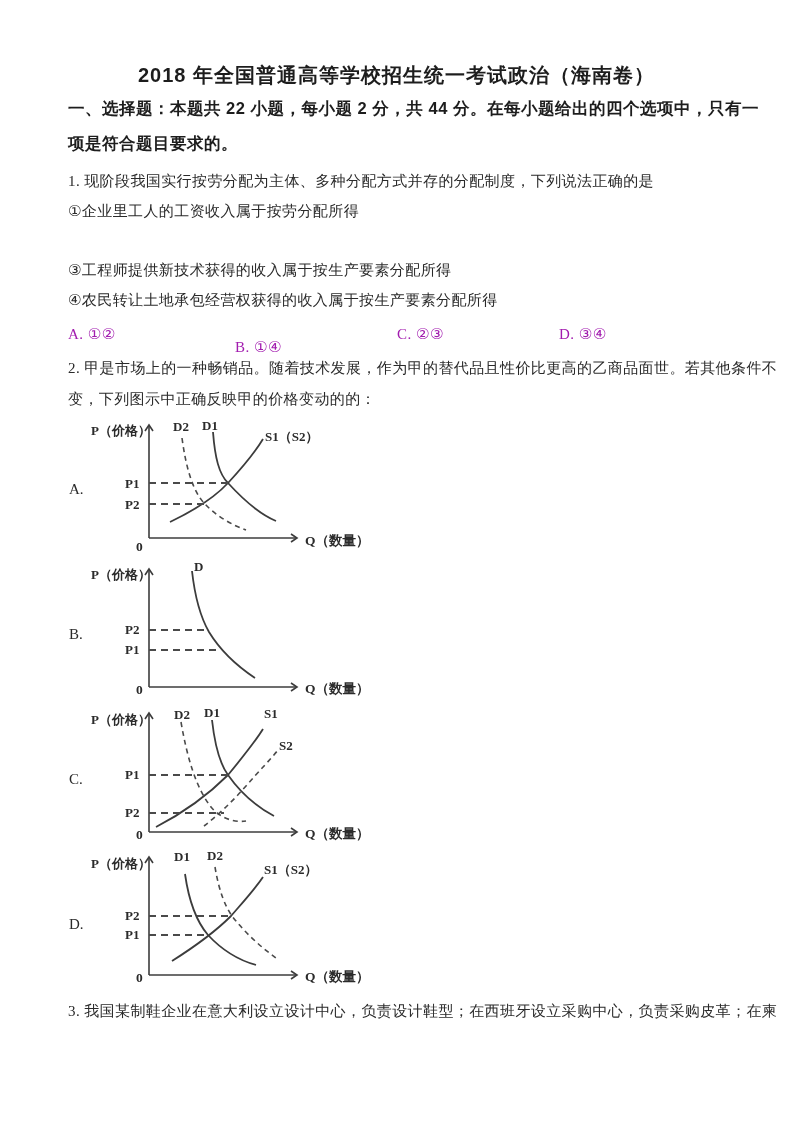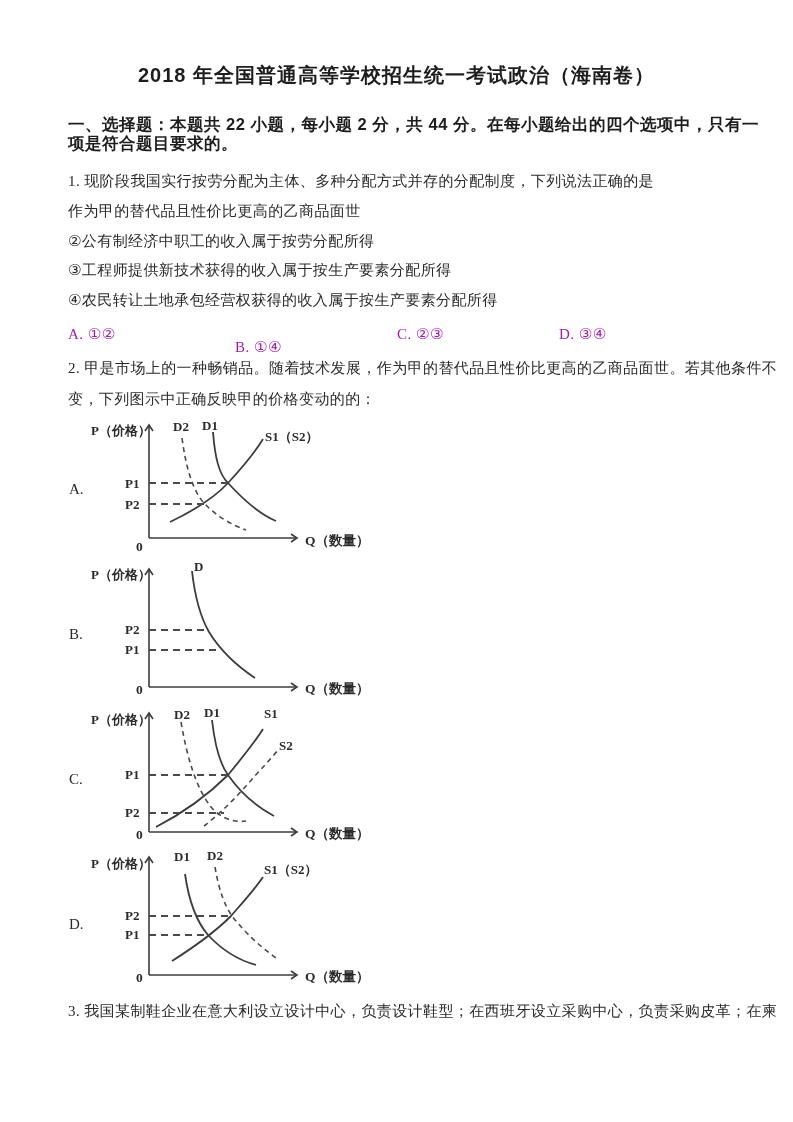--- a/index.html
+++ b/index.html
@@ -34,26 +34,25 @@
     font-size:14px;letter-spacing:1px;color:#3f4a52;
   }
 </style>
 </head>
 <body>
 
 <div id="page">
 
   <div class="abs title">2018 年全国普通高等学校招生统一考试政治（海南卷）</div>
 
-  <div class="abs heading" style="top:114px;">一、选择题：本题共 22 小题，每小题 2 分，共 44 分。在每小题给出的四个选项中，只有一</div>
+  <div class="abs heading" style="top:98px;">一、选择题：本题共 22 小题，每小题 2 分，共 44 分。在每小题给出的四个选项中，只有一</div>
   <div class="abs heading" style="top:133px;">项是符合题目要求的。</div>
 
   <div class="abs bodyline" style="top:172px;">1. 现阶段我国实行按劳分配为主体、多种分配方式并存的分配制度，下列说法正确的是</div>
-  <div class="abs bodyline" style="top:202px;">作为甲的替代品且性价比更高的乙商品面世</div>
-  <div class="abs bodyline" style="top:232px;">②公有制经济中职工的收入属于按劳分配所得</div>
+  <div class="abs bodyline" style="top:202px;">①企业里工人的工资收入属于按劳分配所得</div>
   <div class="abs bodyline" style="top:261px;">③工程师提供新技术获得的收入属于按生产要素分配所得</div>
   <div class="abs bodyline" style="top:291px;">④农民转让土地承包经营权获得的收入属于按生产要素分配所得</div>
 
   <div class="abs optrow">
     <span class="opt" style="left:0px;">A. ①②</span>
     <span class="opt" style="left:167px;margin-top:13px;">B. ①④</span>
     <span class="opt" style="left:329px;">C. ②③</span>
     <span class="opt" style="left:491px;">D. ③④</span>
   </div>
 

